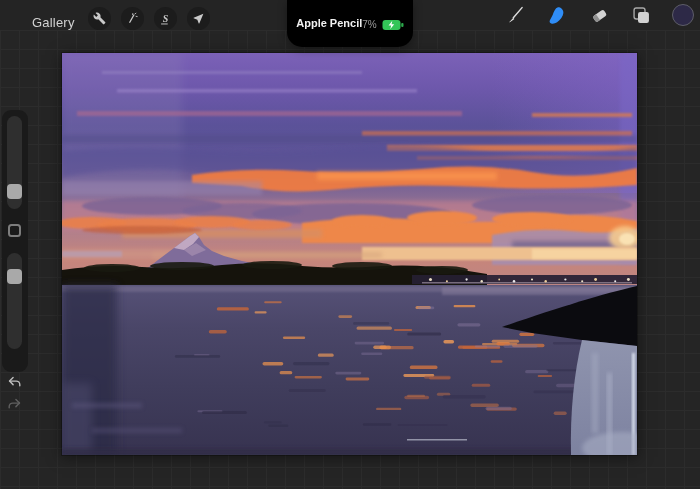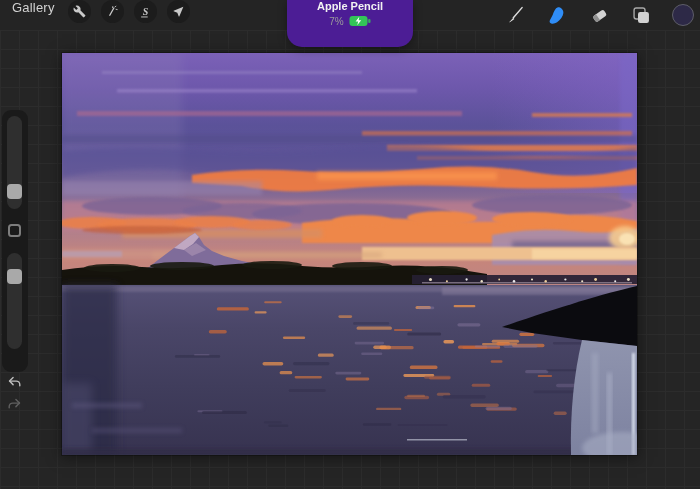--- a/index.html
+++ b/index.html
@@ -15,39 +15,39 @@
     background-color:#252525;
     background-image:
       linear-gradient(#2c2c2c 1px, transparent 1px),
       linear-gradient(90deg,#2c2c2c 1px, transparent 1px);
     background-size:19px 19px;
     background-position:0 30px;
   }
   
   .topbar{
     position:absolute;top:0;left:0;right:0;height:30px;
-    background:#242424;display:flex;align-items:flex-start;z-index:30;
+    background:#242424;display:flex;align-items:flex-end;z-index:30;padding-left:20px;
   }
   .gallery{color:#d2d2d2;font-size:13px;margin-left:12px;letter-spacing:.2px;cursor:default;}
   .left-tools{display:flex;gap:10px;margin-left:13px;}
   .circle-btn{
     width:23px;height:23px;border-radius:50%;background:#1c1c1c;
     display:flex;align-items:center;justify-content:center;flex:0 0 auto;
   }
   .right-tools{position:absolute;right:5px;top:0;height:30px;display:flex;align-items:center;gap:18px;}
   .tool{width:24px;height:24px;display:flex;align-items:center;justify-content:center;}
   .swatch{
     width:22px;height:22px;border-radius:50%;
     background:#2d2947;border:1.5px solid #5d5d68;box-sizing:border-box;
   }
   
   .pill{
     position:absolute;left:287px;top:0;width:126px;height:47px;z-index:40;
-    background:#4c1d95;border-radius:0 0 15px 15px;
-    display:flex;flex-direction:column;align-items:center;
+    background:#000000;border-radius:0 0 15px 15px;
+    display:flex;align-items:center;justify-content:center;
     box-shadow:0 3px 10px rgba(0,0,0,.35);
   }
   .pill-title{color:#f2f2f2;font-size:11px;font-weight:bold;line-height:13px;}
   .pill-row{display:flex;align-items:center;gap:5px;margin-top:2px;}
   .pill-pct{color:#9b9b9b;font-size:10px;}
   
   .canvas{
     position:absolute;left:62px;top:53px;width:575px;height:402px;z-index:5;
     box-shadow:0 2px 14px rgba(0,0,0,.5), 0 0 0 1px rgba(0,0,0,.25);
     background:#5a5296;

